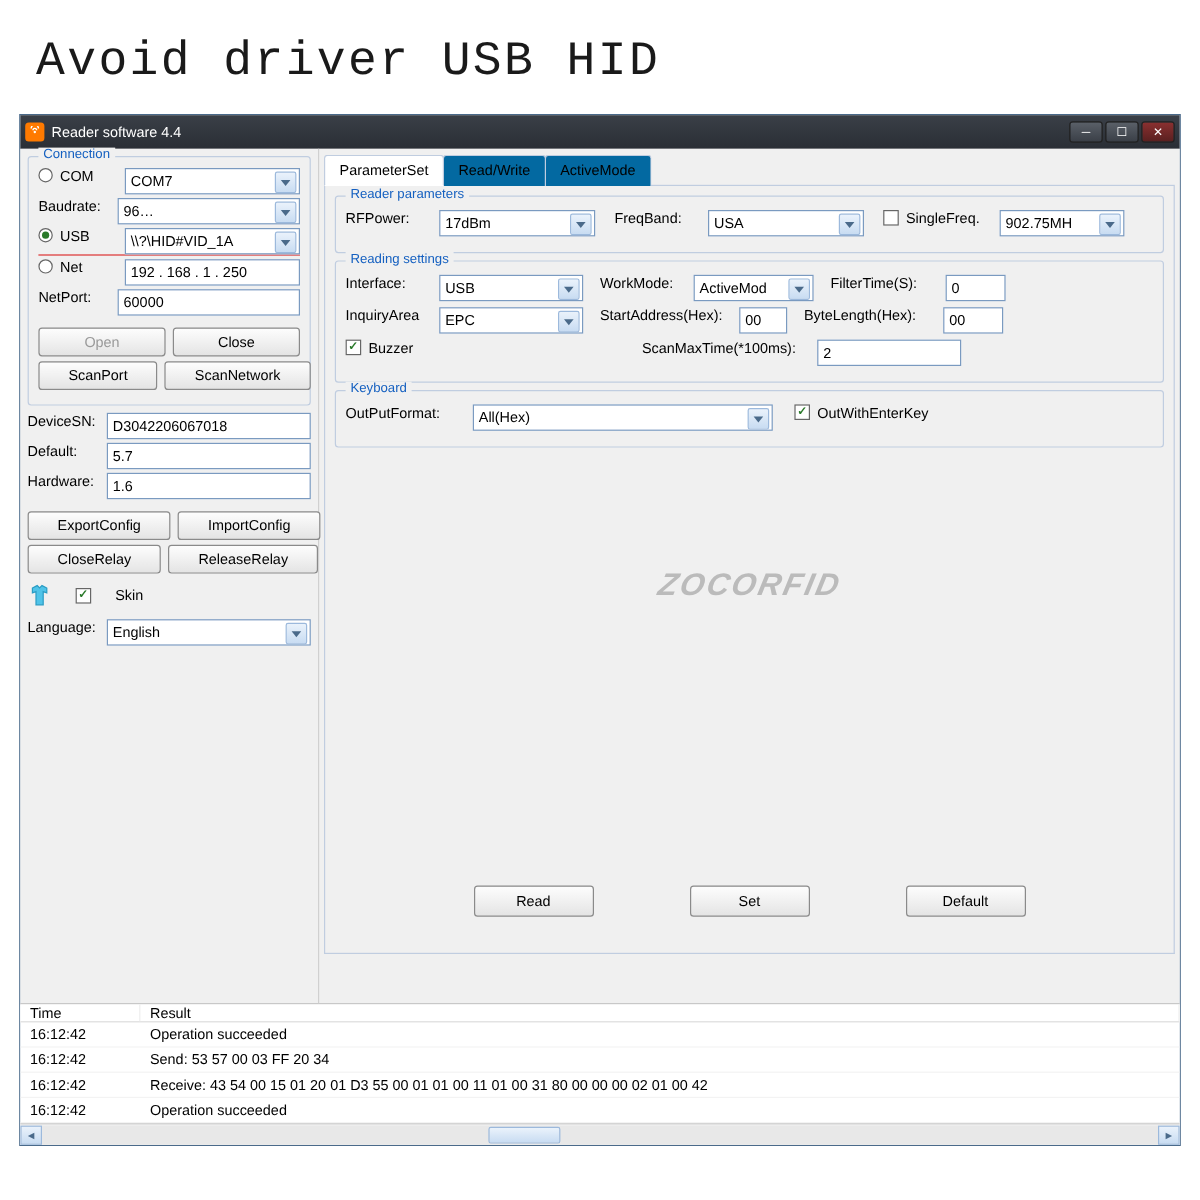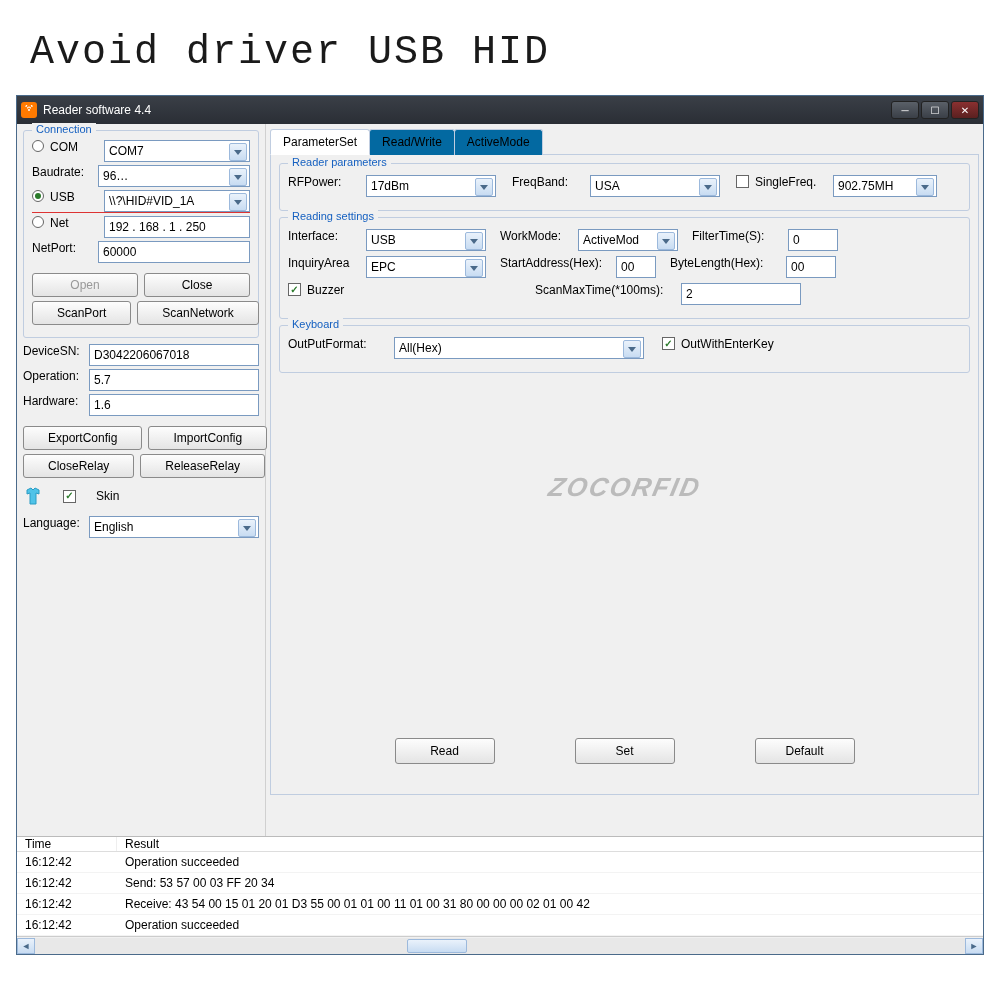--- a/index.html
+++ b/index.html
@@ -115,21 +115,21 @@
      <button class="btn">ScanPort</button>
      <button class="btn">ScanNetwork</button>
     </div>
    </div>
 
    <div class="sidebar-row">
           <span class="lbl">DeviceSN:</span>
           <div class="txt">D3042206067018</div>
         </div>
    <div class="sidebar-row">
-          <span class="lbl">Operation:</span>
+          <span class="lbl">Default:</span>
           <div class="txt">5.7</div>
         </div>
    <div class="sidebar-row">
           <span class="lbl">Hardware:</span>
           <div class="txt">1.6</div>
         </div>
 
    <div class="btn-pair" style="margin-top:10px">
     <button class="btn">ExportConfig</button>
     <button class="btn">ImportConfig</button>

